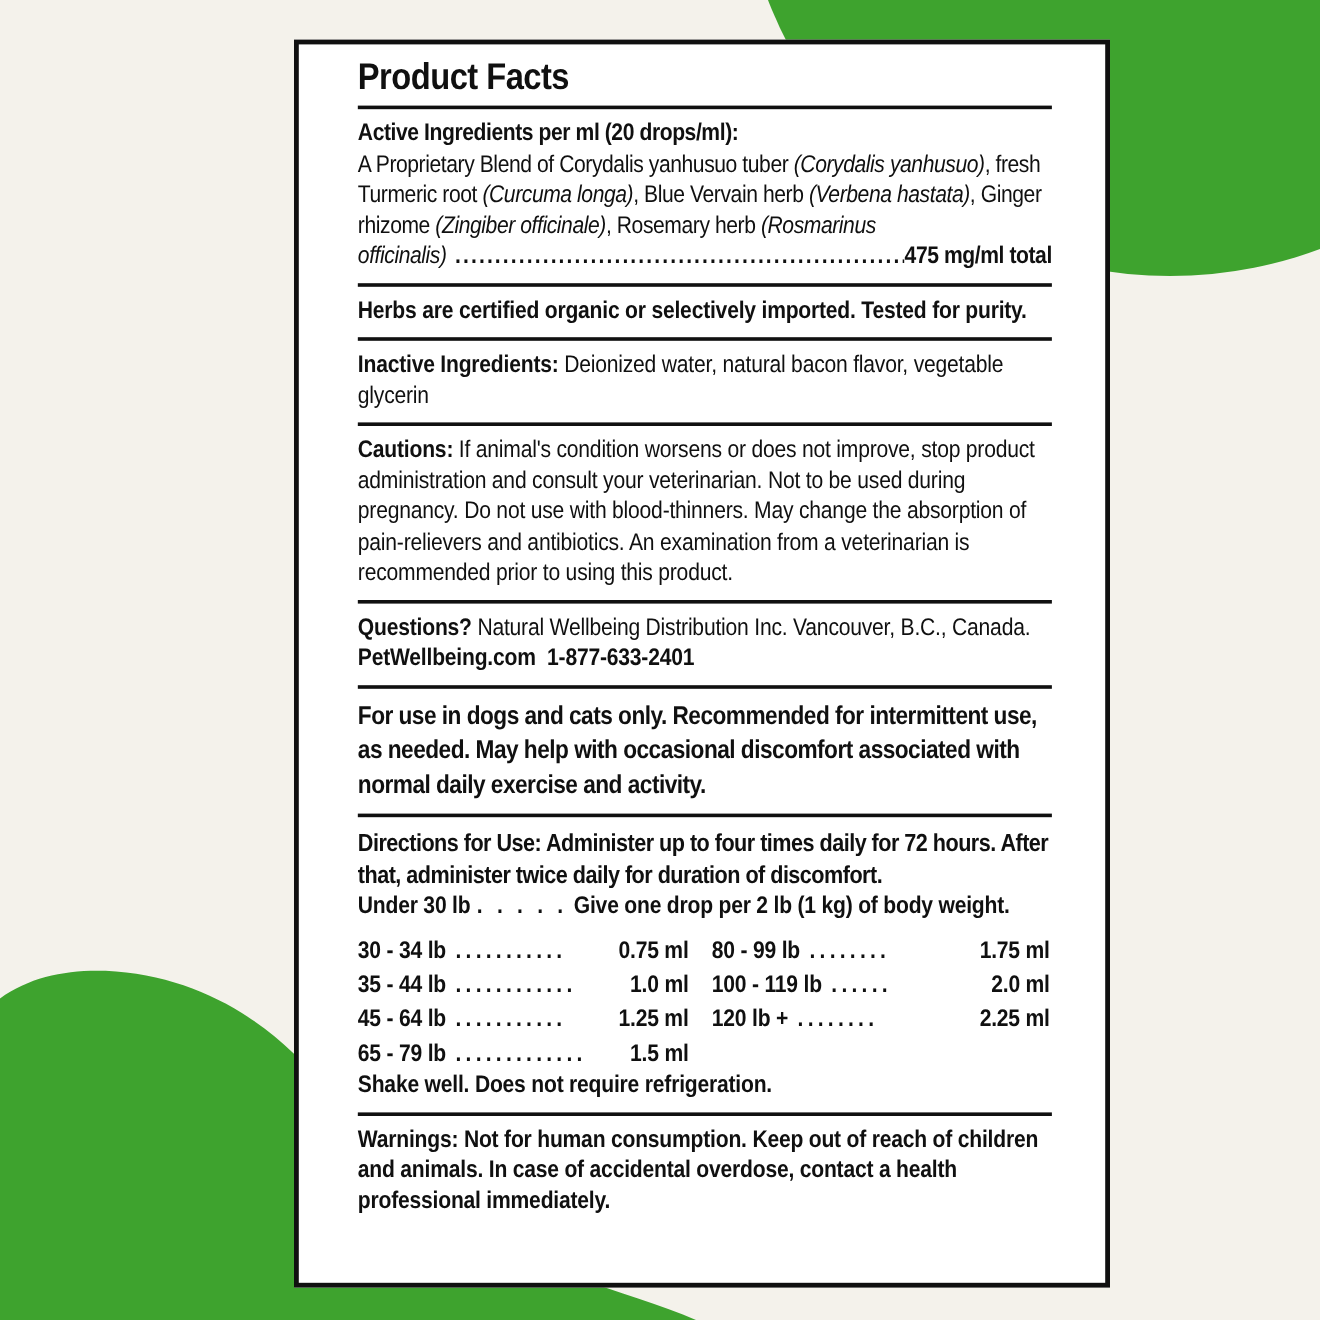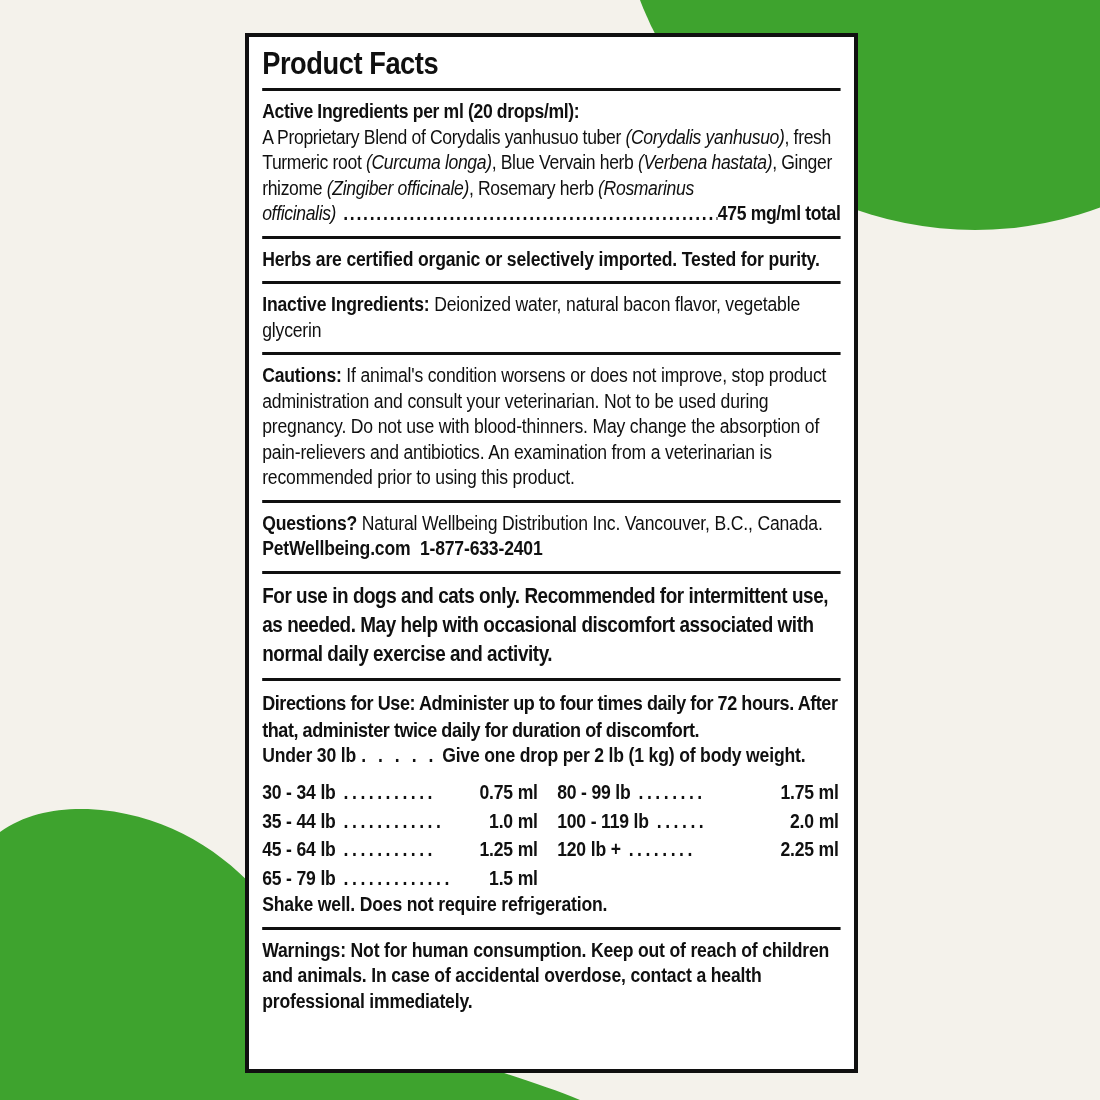--- a/index.html
+++ b/index.html
@@ -5,23 +5,23 @@
   html, body { margin:0; padding:0; }
   body {
     width:1100px; height:1100px; position:relative; overflow:hidden;
     background:#f4f2eb;
     font-family:"Liberation Sans", sans-serif;
     color:#101010;
   }
   .blob-layer { position:absolute; left:0; top:0; width:1100px; height:1100px; z-index:0; }
 
   .card {
-    position:absolute; left:245px; top:33px; width:613px; height:1040px;
+    position:absolute; left:245px; top:33px; width:680px; height:1040px;
     background:#ffffff; border:4px solid #101010; box-sizing:border-box;
-    z-index:1; overflow:hidden;
+    z-index:1; overflow:hidden;padding-left:36px;
   }
   
   .content {
     width:688px; transform:scaleX(0.879); transform-origin:0 0;
     padding:2px 15px 0 15px; box-sizing:border-box;
     letter-spacing:-0.2px;
   }
   .title {
     font-size:31px; font-weight:bold; letter-spacing:-0.5px;
     padding:7px 0 6px 0; line-height:36px;

